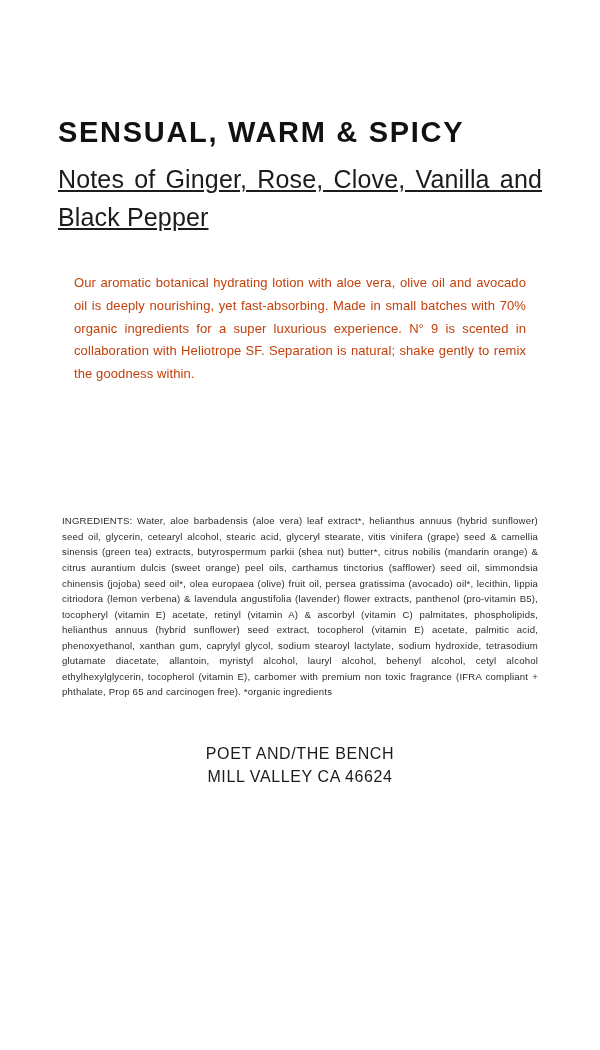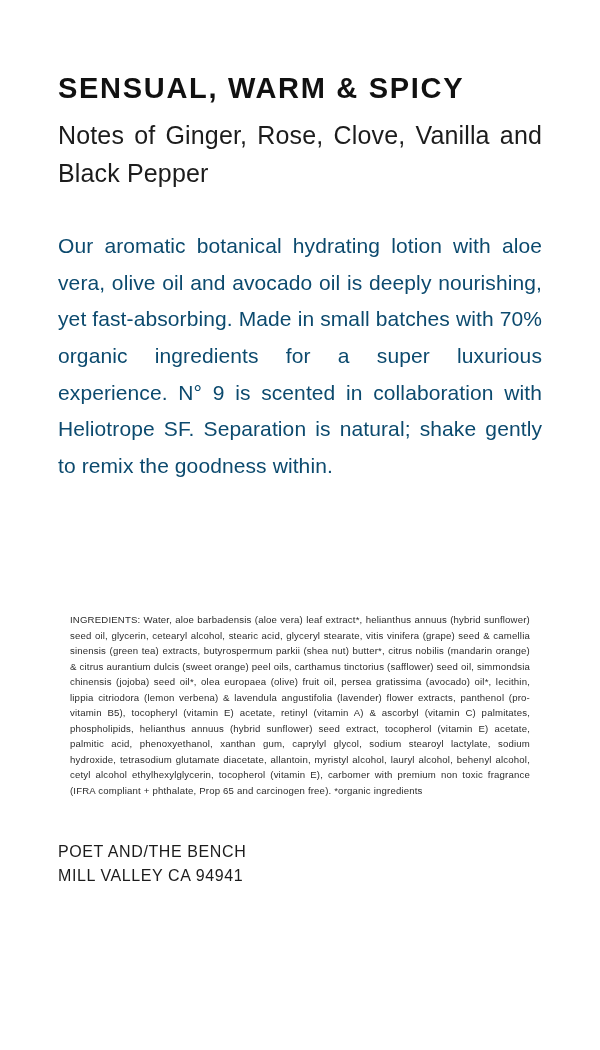--- a/index.html
+++ b/index.html
@@ -20,21 +20,21 @@
     position: relative;
     box-sizing: border-box;
     width: 600px;
     height: 1050px;
     padding: 0 58px;
     background: #ffffff;
   }
 
   
   .heading-block {
-    padding-top: 71px;
+    padding-top: 115px;
   }
 
   .title {
     margin: 0;
     font-size: 29px;
     font-weight: 700;
     letter-spacing: 1.7px;
     line-height: 1.22;
     color: #111111;
     white-space: nowrap;
@@ -42,61 +42,63 @@
 
   .subtitle {
     margin: 10px 0 0 0;
     font-size: 25px;
     font-weight: 400;
     line-height: 1.52;
     letter-spacing: 0.15px;
     color: #1c1c1c;
     text-align: justify;
     text-align-last: left;
+    text-decoration: underline;
   }
 
   
   .body-block {
     margin-top: 36px;
   }
 
   .body-para {
-    margin: 0;
-    font-size: 21px;
+    margin: 16px;
+    font-size: 13px;
     font-weight: 400;
     line-height: 1.74;
     letter-spacing: 0.1px;
-    color: #0c4a6e;
+    color: #c2410c;
     text-align: justify;
     text-align-last: left;
   }
 
   .body-para + .body-para {
     margin-top: 30px;
   }
 
   
   .ingredients-block {
     margin-top: 128px;
   }
 
   .ingredients-text {
-    margin: 12px;
+    margin: 4px;
     font-size: 9.6px;
     font-weight: 400;
     line-height: 1.62;
     letter-spacing: 0.18px;
     color: #2c2c2c;
     text-align: justify;
     text-align-last: left;
   }
 
   
   .footer-block {
     margin-top: 42px;
+    text-align: center;
   }
 
   .footer-line {
     margin: 0;
     font-size: 16px;
     font-weight: 400;
     letter-spacing: 0.6px;
     line-height: 1.48;
     color: #1c1c1c;
     white-space: nowrap;
@@ -115,16 +117,16 @@
   <div class="body-block">
     <p class="body-para">Our aromatic botanical hydrating lotion with aloe vera, olive oil and avocado oil is deeply nourishing, yet fast-absorbing. Made in small batches with 70% organic ingredients for a super luxurious experience. N° 9 is scented in collaboration with Heliotrope SF. Separation is natural; shake gently to remix the goodness within.</p>
   </div>
 
   <div class="ingredients-block">
     <p class="ingredients-text"><span>INGREDIENTS:</span><span> Water, aloe barbadensis (aloe vera) leaf extract*, helianthus annuus (hybrid sunflower) seed oil, glycerin, cetearyl alcohol, stearic acid, glyceryl stearate, vitis vinifera (grape) seed &amp; camellia sinensis (green tea) extracts, butyrospermum parkii (shea nut) butter*, citrus nobilis (mandarin orange) &amp; citrus aurantium dulcis (sweet orange) peel oils, carthamus tinctorius (safflower) seed oil, simmondsia chinensis (jojoba) seed oil*, olea europaea (olive) fruit oil, persea gratissima (avocado) oil*, lecithin, lippia citriodora (lemon verbena) &amp; lavendula angustifolia (lavender) flower extracts, panthenol (pro-vitamin B5), tocopheryl (vitamin E) acetate, retinyl (vitamin A) &amp; ascorbyl (vitamin C) palmitates, phospholipids, helianthus annuus (hybrid sunflower) seed extract, tocopherol (vitamin E) acetate, palmitic acid, phenoxyethanol, xanthan gum, caprylyl glycol, sodium stearoyl lactylate, sodium hydroxide, tetrasodium glutamate diacetate, allantoin, myristyl alcohol, lauryl alcohol, behenyl alcohol, cetyl alcohol ethylhexylglycerin, tocopherol (vitamin E), carbomer with premium non toxic fragrance (IFRA compliant + phthalate, Prop 65 and carcinogen free). *organic ingredients</span></p>
   </div>
 
   <div class="footer-block">
     <p class="footer-line">POET AND/THE BENCH</p>
-    <p class="footer-line">MILL VALLEY CA 94941</p>
+    <p class="footer-line">MILL VALLEY CA 46624</p>
   </div>
 
 </div>
 
 </body></html>

